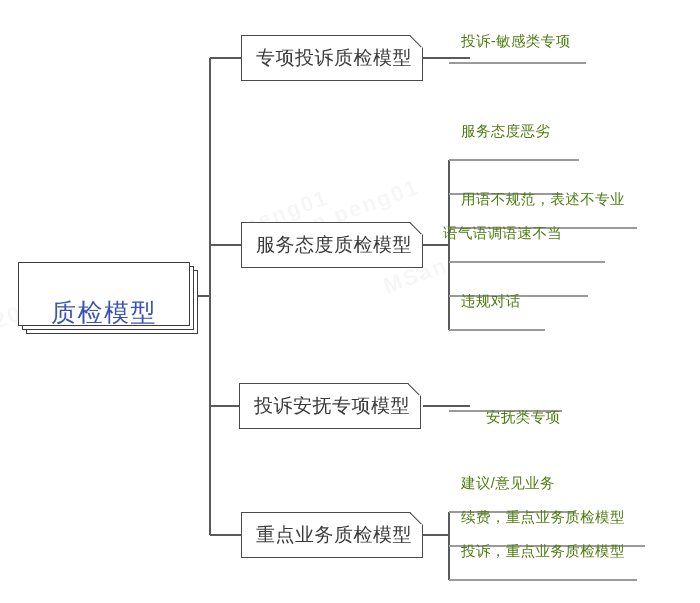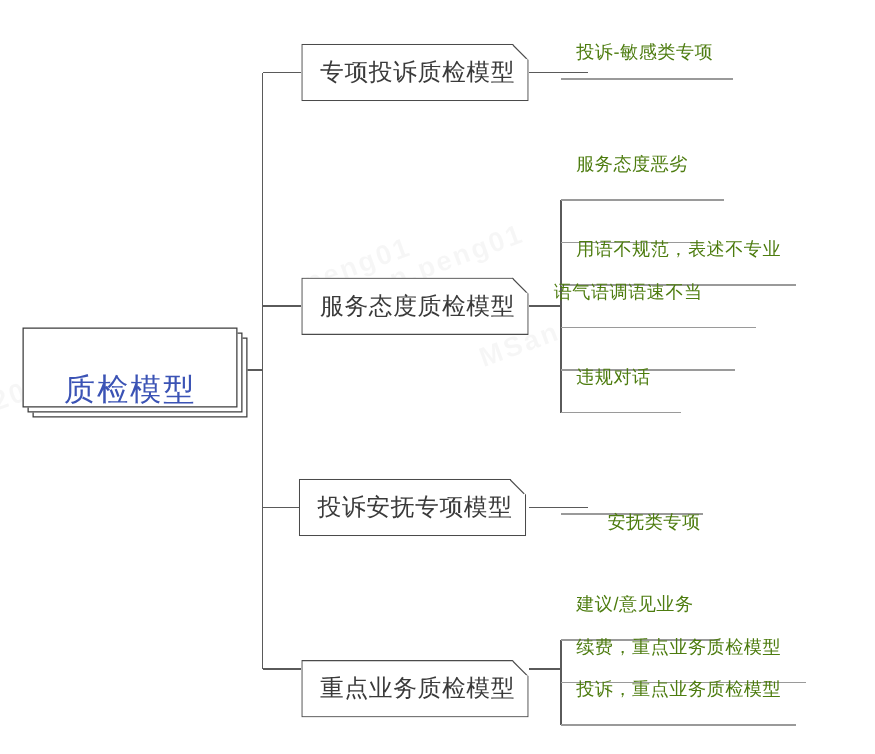--- a/index.html
+++ b/index.html
@@ -242,21 +242,21 @@
     <div class="branch-fold"></div>
     <div class="branch-label">服务态度质检模型</div>
   </div>
 
   <div class="branch" style="left:239px; top:383px;font-family:Liberation Serif, serif;">
     <div class="branch-shape"></div>
     <div class="branch-fold"></div>
     <div class="branch-label">投诉安抚专项模型</div>
   </div>
 
-  <div class="branch" style="left:241px; top:512px;margin-top:16px;">
+  <div class="branch" style="left:241px; top:512px;">
     <div class="branch-shape"></div>
     <div class="branch-fold"></div>
     <div class="branch-label">重点业务质检模型</div>
   </div>
 
   <div class="leaf" style="left:449px; top:26px;">投诉-敏感类专项</div>
 
   <div class="leaf" style="left:449px; top:116px;">服务态度恶劣</div>
   <div class="leaf" style="left:449px; top:184px;">用语不规范，表述不专业</div>
   <div class="leaf" style="left:431px; top:218px;">语气语调语速不当</div>

